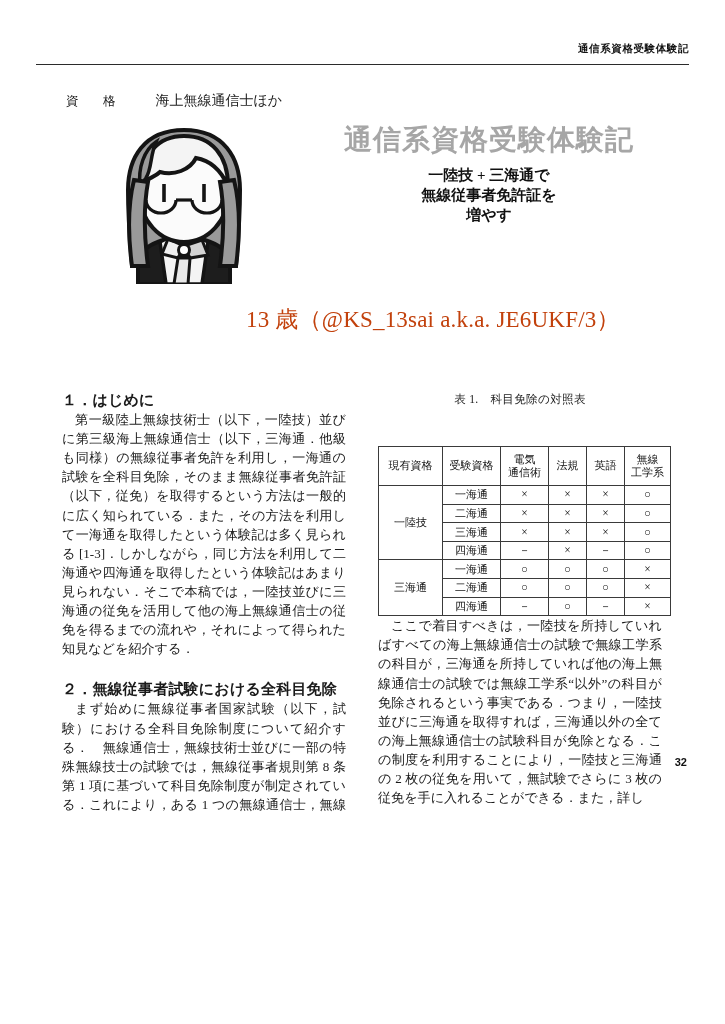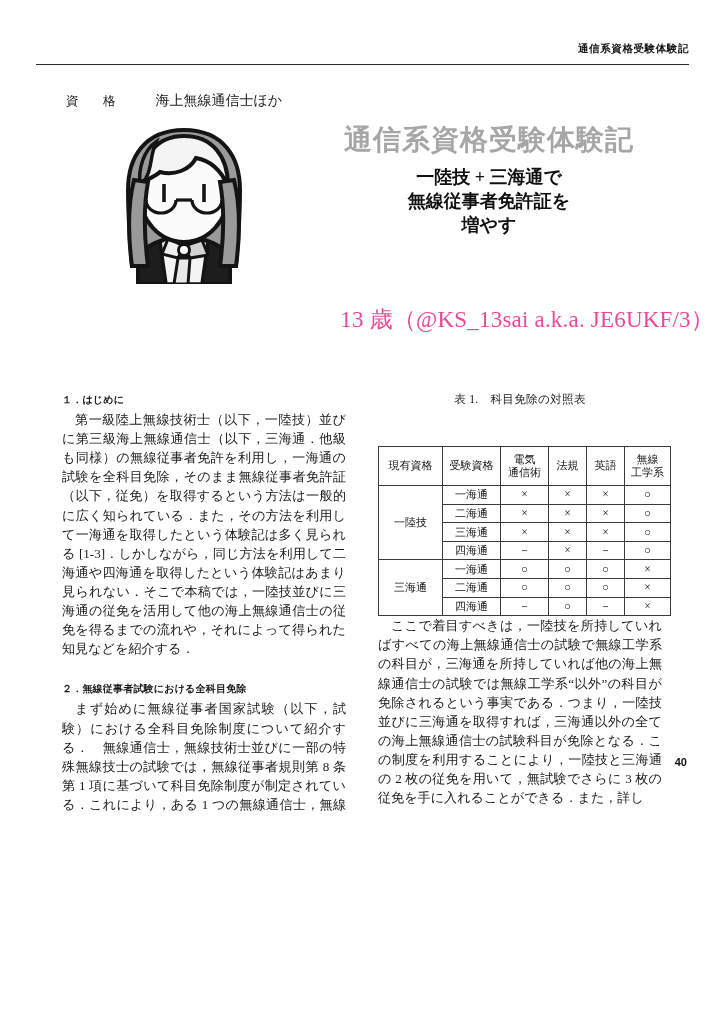--- a/index.html
+++ b/index.html
@@ -82,52 +82,52 @@
     color: #a6a6a6;
     letter-spacing: 1px;
     line-height: 1.1;
   }
   .main-title {
     position: absolute;
     left: 248px;
     top: 44px;
     width: 410px;
     text-align: center;
-    font-size: 18px;
+    font-size: 15px;
     font-weight: 700;
     line-height: 1.33;
     color: #101010;
   }
   .byline {
     position: absolute;
-    left: 218px;
+    left: 210px;
     top: 182px;
     width: 460px;
-    text-align: right;
+    text-align: left;
     font-size: 23px;
-    color: #ec4899;
+    color: #c2410c;
     letter-spacing: 0.2px;
   }
 
   
   .col {
     position: absolute;
     top: 390px;
     width: 284px;
     font-size: 13.1px;
     line-height: 19.1px;
     text-align: justify;
     text-justify: inter-character;
   }
   .col-left  { left: 62px; }
   .col-right { left: 378px; top: 390px; }
 
   .sec-head {
     font-weight: 700;
-    font-size: 10px;
+    font-size: 15px;
     margin: 0 0 1px 0;
     letter-spacing: 0.2px;
     font-family: "Liberation Sans", "DejaVu Sans", sans-serif;
   }
   .sec-head.spaced { margin-top: 21px; }
   p.body {
     margin: 0;
     text-indent: 1em;
   }
   p.body + p.body { margin-top: 0; }
@@ -327,14 +327,14 @@
           <td class="sym">○</td>
           <td class="sym">－</td>
           <td class="sym">×</td>
         </tr>
       </tbody>
     </table>
 
     <p class="body">ここで着目すべきは，一陸技を所持していればすべての海上無線通信士の試験で無線工学系の科目が，三海通を所持していれば他の海上無線通信士の試験では無線工学系“以外”の科目が免除されるという事実である．つまり，一陸技並びに三海通を取得すれば，三海通以外の全ての海上無線通信士の試験科目が免除となる．この制度を利用することにより，一陸技と三海通の 2 枚の従免を用いて，無試験でさらに 3 枚の従免を手に入れることができる．また，詳し</p>
   </div>
 
-  <div class="folio">40</div>
+  <div class="folio">32</div>
 </div>
 
 </body></html>

